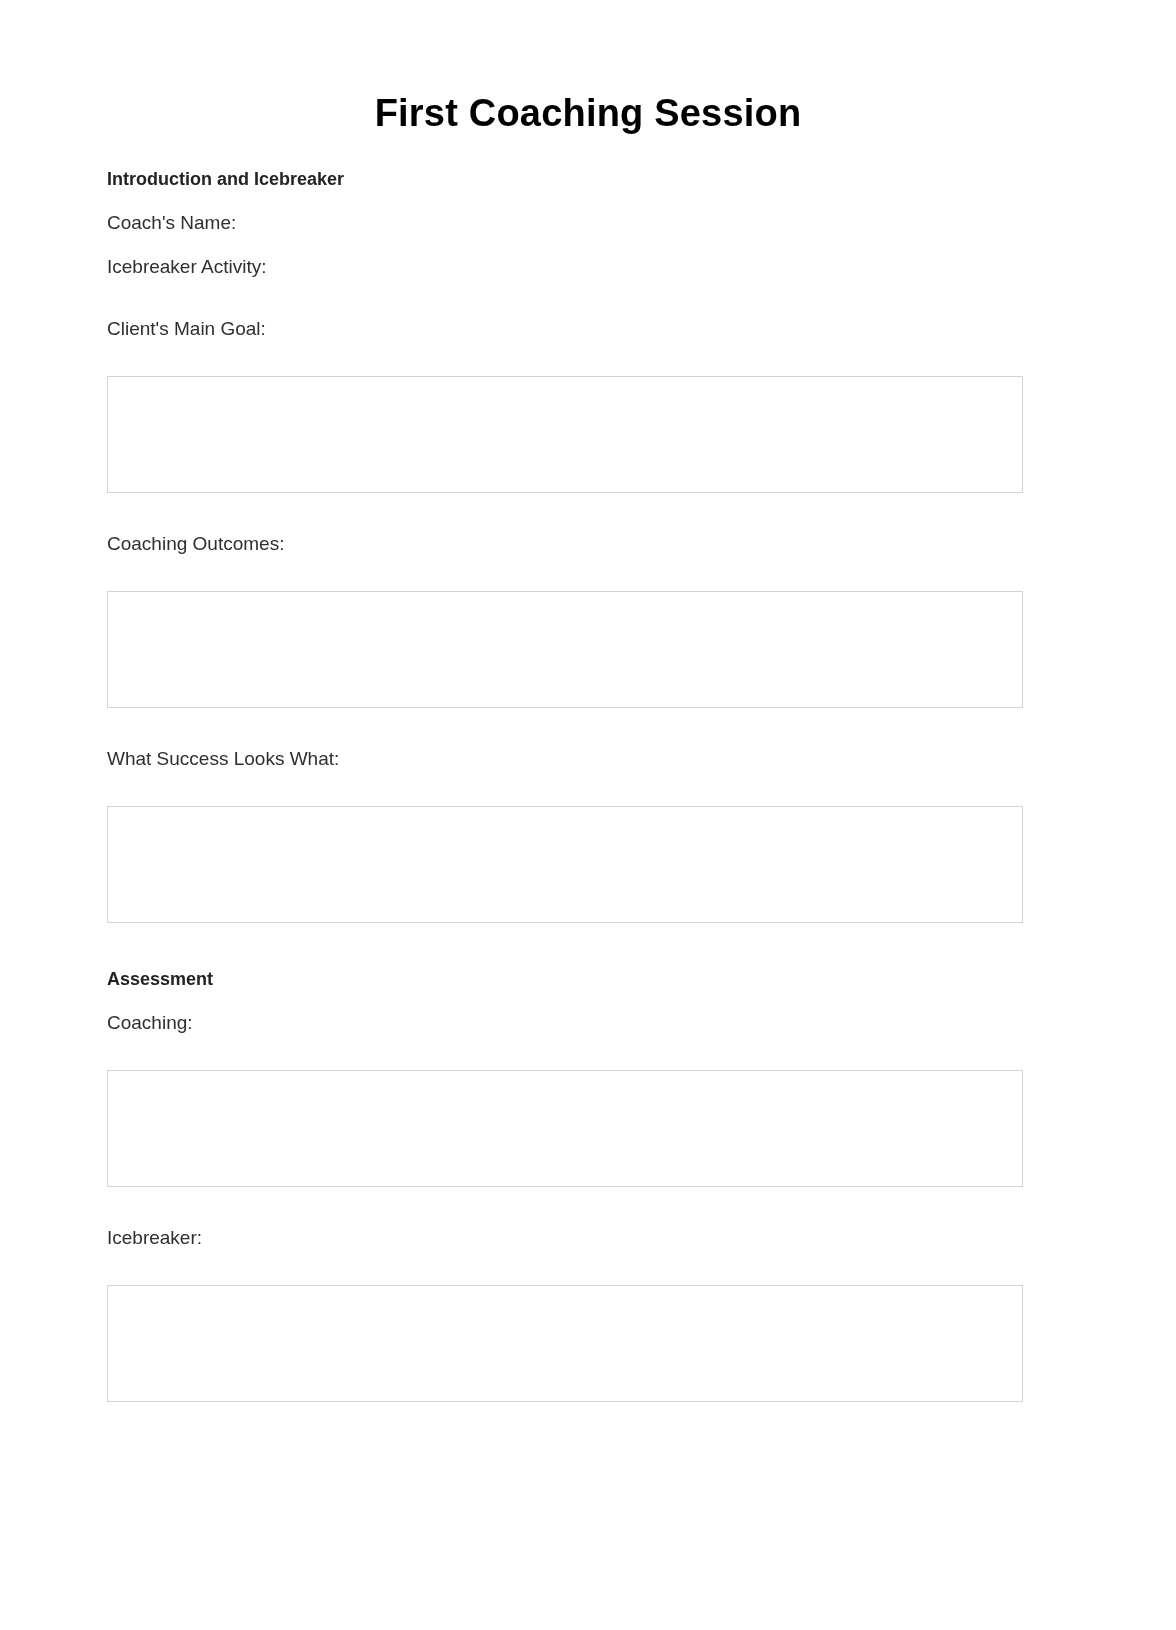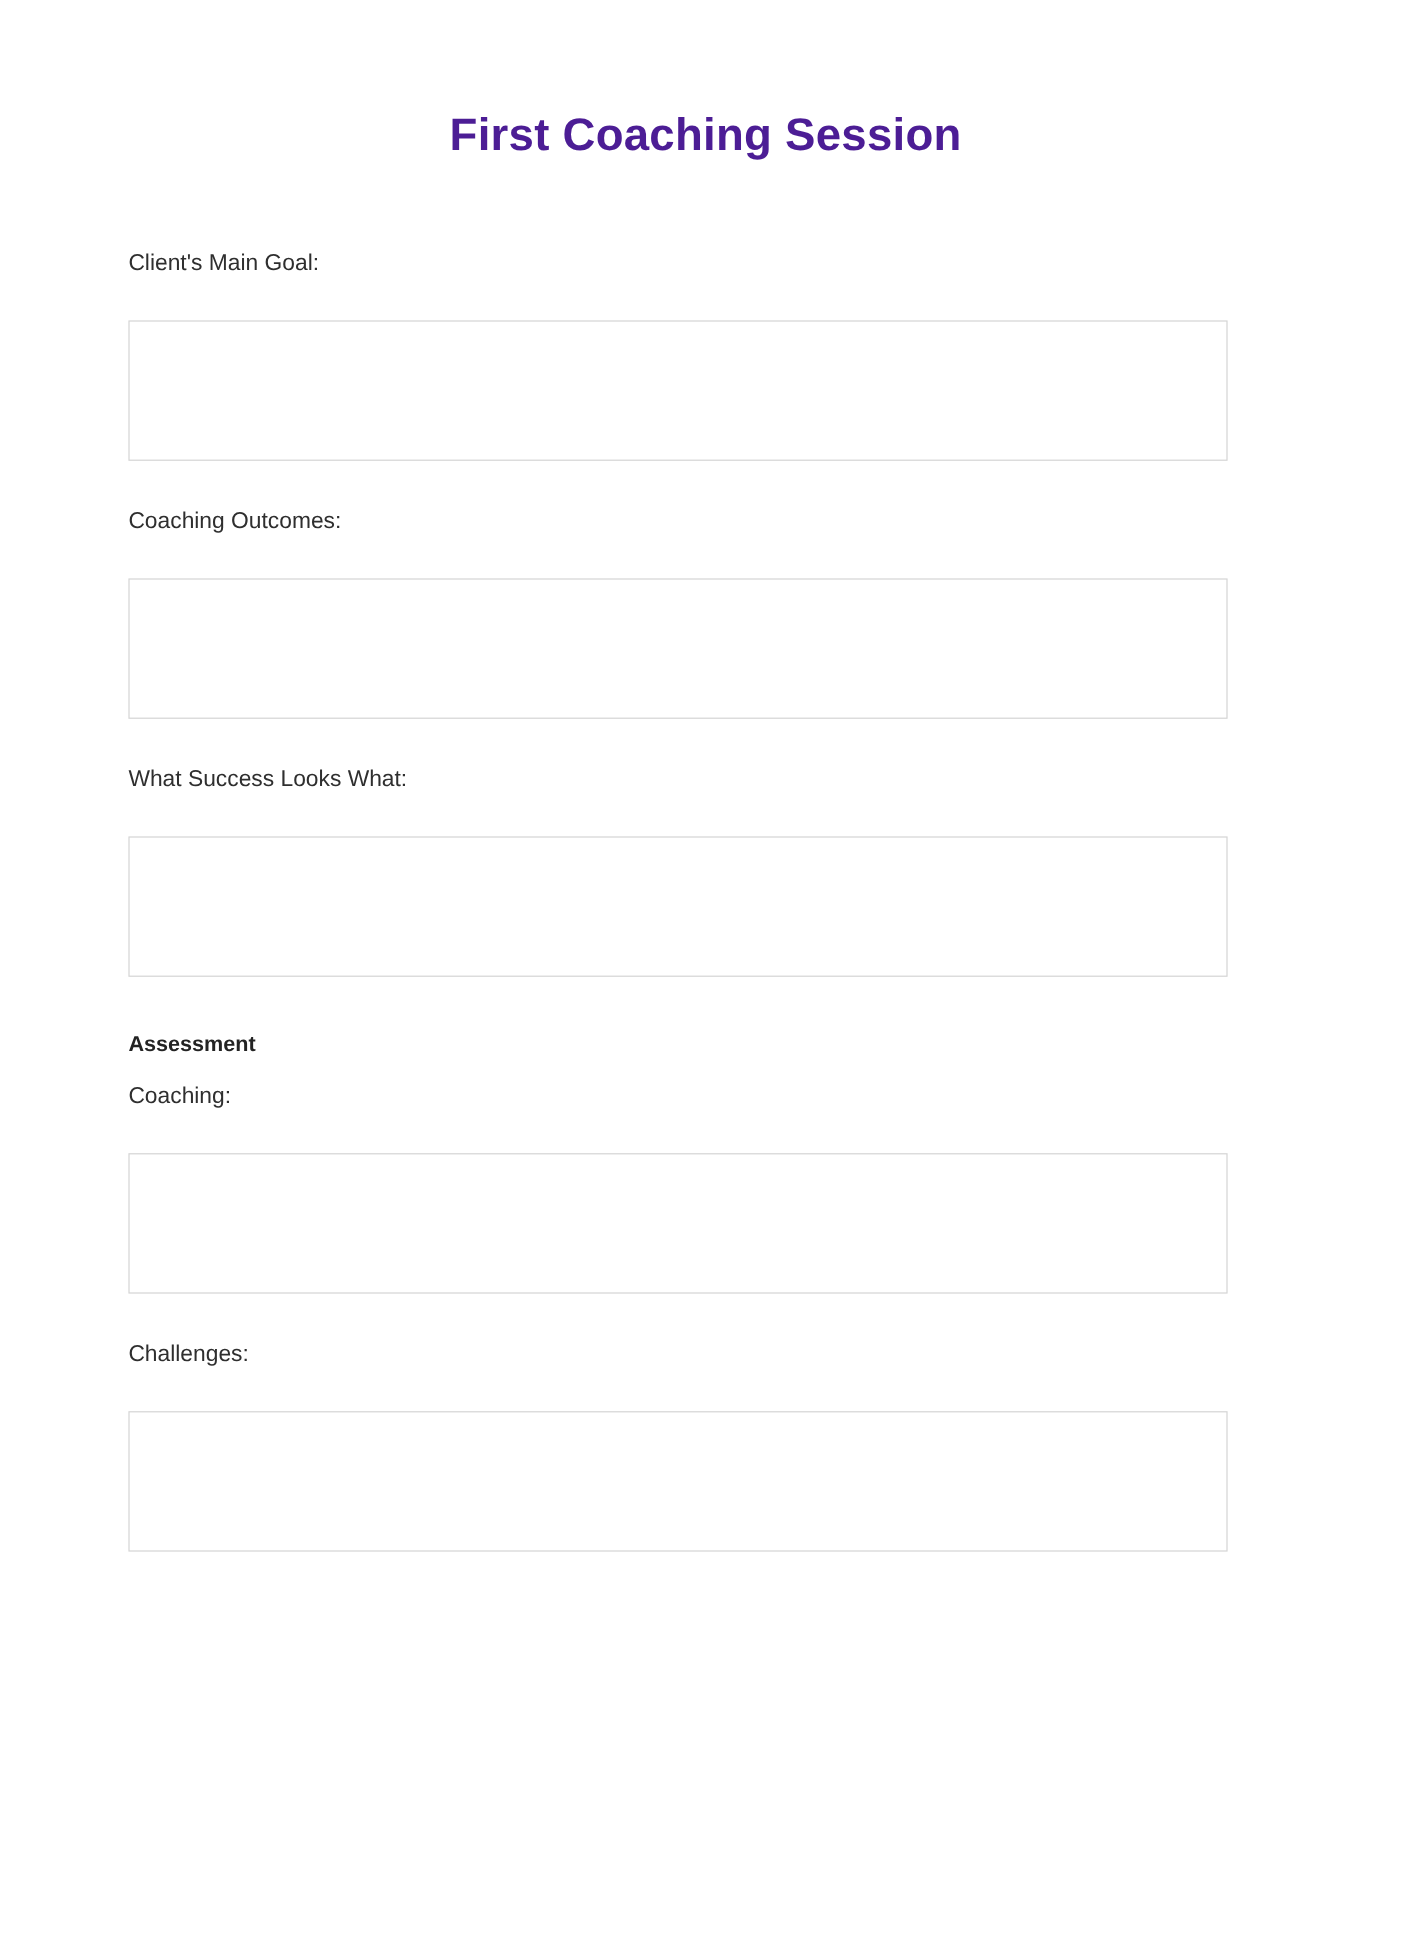--- a/index.html
+++ b/index.html
@@ -19,21 +19,21 @@
     margin: 0 auto;
     background: #ffffff;
     box-sizing: border-box;
     padding: 0;
     overflow: hidden;
   }
   .doc-title {
     text-align: center;
     font-size: 38px;
     font-weight: bold;
-    color: #4c1d95;
+    color: #000000;
     margin: 0;
     padding: 92px 0 0 0;
     letter-spacing: 0.2px;
   }
   .content {
     padding: 0 107px 0 107px;
   }
   .section-heading {
     font-size: 18px;
     font-weight: bold;
@@ -67,20 +67,31 @@
 <body>
 
 <div class="page">
 
   <h1 class="doc-title">First Coaching Session</h1>
 
   <div class="gap-after-title"></div>
 
   <div class="content">
 
+    <div>
+      <div class="section-heading">Introduction and Icebreaker</div>
+
+      <div class="sp-22"></div>
+
+      <div class="field-label">Coach's Name:</div>
+
+      <div class="sp-22"></div>
+
+      <div class="field-label">Icebreaker Activity:</div>
+    </div>
 
     <div class="sp-18"></div>
 
     <div>
 
       <div class="sp-22"></div>
 
       <div class="field-label">Client's Main Goal:</div>
 
       <div class="sp-36"></div>
@@ -112,21 +123,21 @@
       <div class="sp-22"></div>
 
       <div class="field-label">Coaching:</div>
 
       <div class="sp-36"></div>
 
       <div class="answer-box"></div>
 
       <div class="sp-40"></div>
 
-      <div class="field-label">Challenges:</div>
+      <div class="field-label">Icebreaker:</div>
 
       <div class="sp-36"></div>
 
       <div class="answer-box"></div>
     </div>
 
   </div>
 </div>
 
 </body></html>

